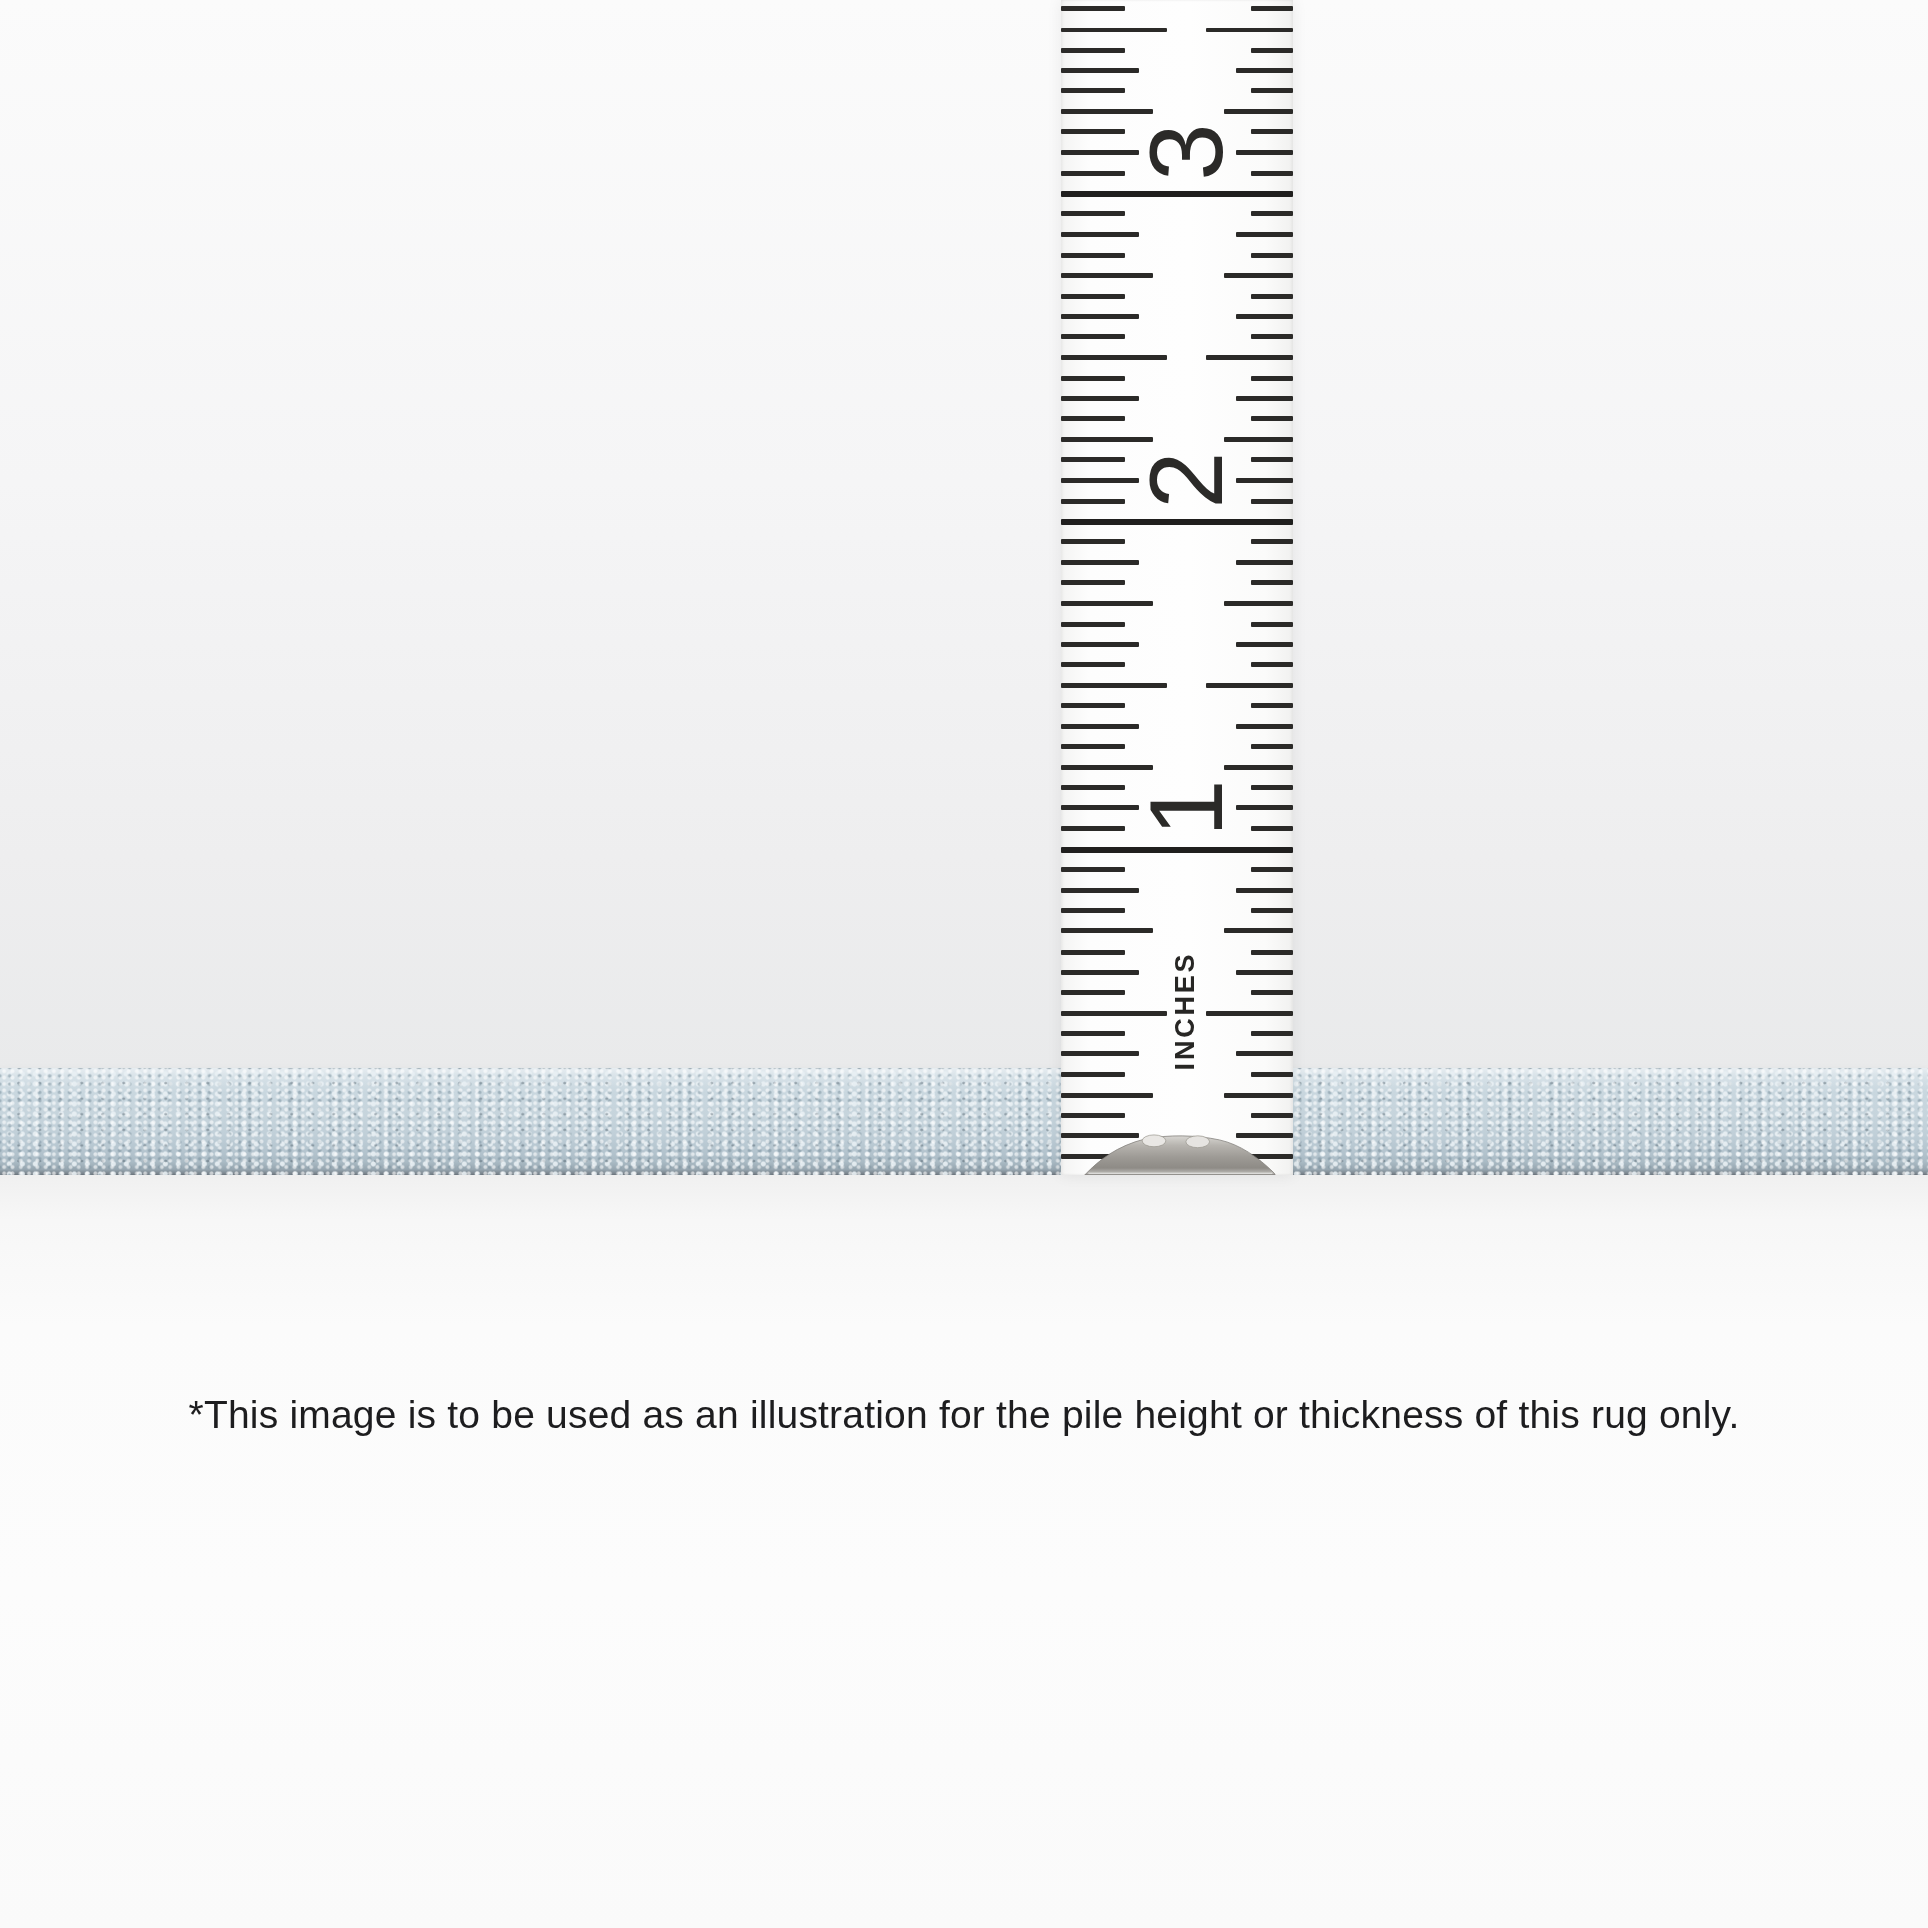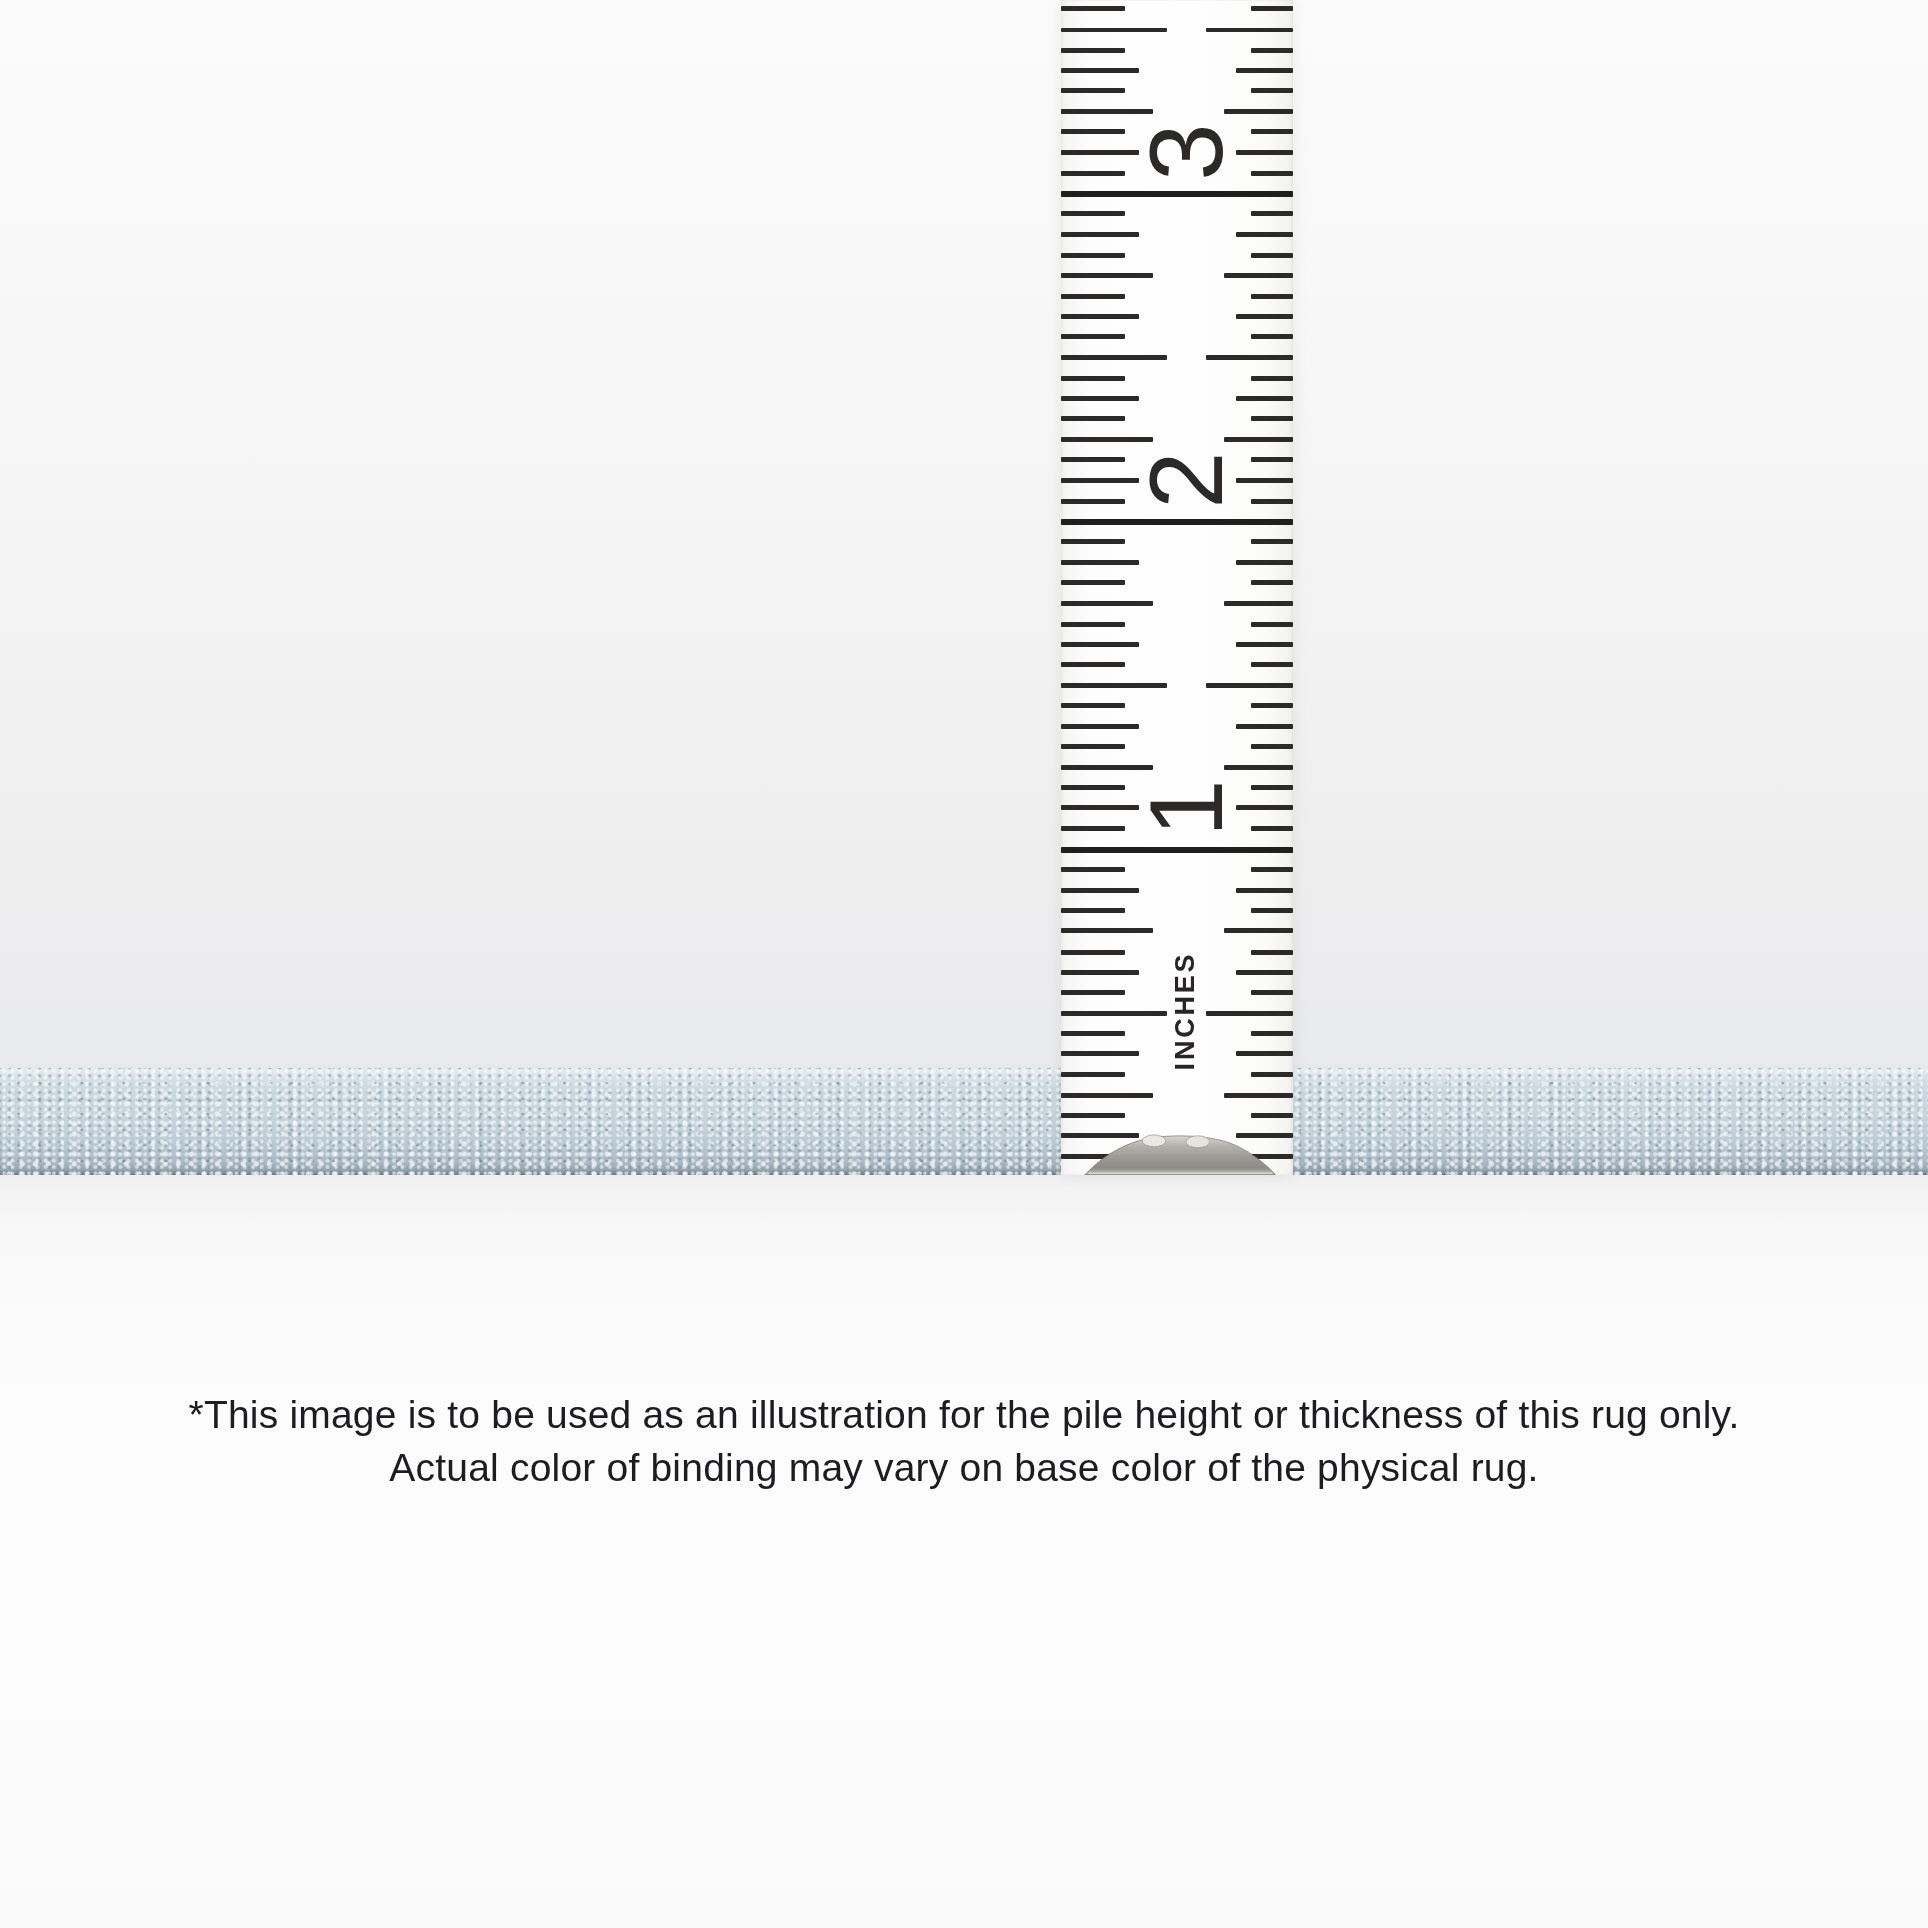--- a/index.html
+++ b/index.html
@@ -203,17 +203,16 @@
       </defs>
       <path d="M2,45 C18,28 38,13 68,5.5 C94,0.5 124,1 150,6.5 C172,11.5 192,25 210,43 L211,45 Z" fill="url(#mg)" stroke="#7d7b77" stroke-width="0.8"></path>
       <ellipse cx="78" cy="7.5" rx="13" ry="6.5" fill="#e9e7e4" stroke="#9a978f" stroke-width="0.8"></ellipse>
       <ellipse cx="126" cy="8.5" rx="13" ry="6.5" fill="#e6e4e1" stroke="#9a978f" stroke-width="0.8"></ellipse>
       <rect x="6" y="42.4" width="202" height="1.6" fill="#e3e2e0" opacity="0.85"></rect>
     </svg>
   </div>
 
   <div class="caption">
     <div>*This image is to be used as an illustration for the pile height or thickness of this rug only.</div>
-    <div>Actual color of binding may vary on base color of the physical rug.</div>
   </div>
 
 </div>
 
 
 </body></html>

